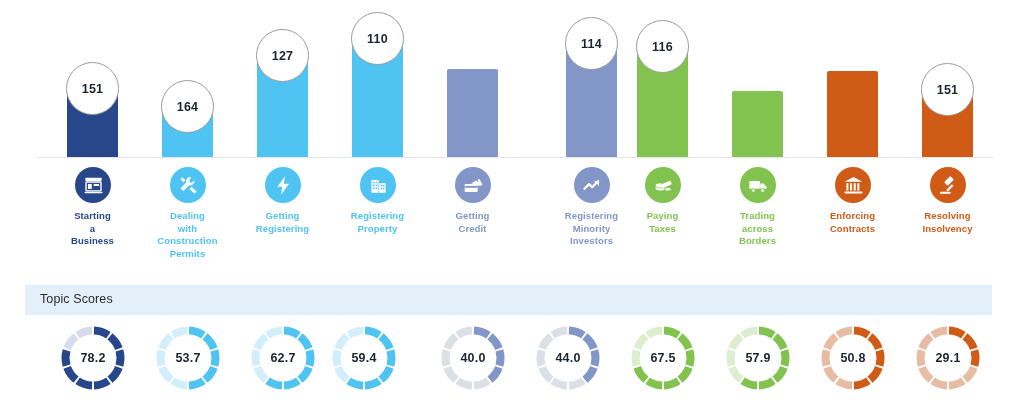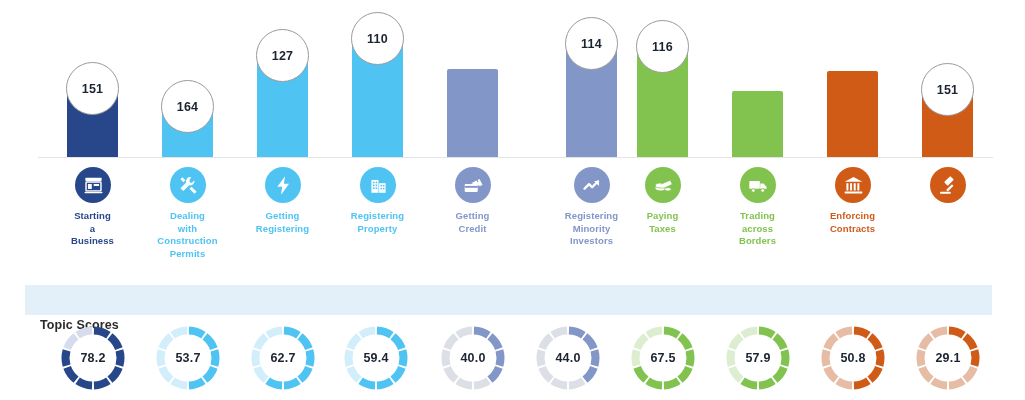--- a/index.html
+++ b/index.html
@@ -46,23 +46,22 @@
   }
 
   
   #scores-section{position:absolute;left:0;top:278px;width:1025px;height:122px;}
   #scores-header{
     position:absolute;left:25px;top:7px;width:967px;height:30px;
     background:#e3f0fa;
   }
   #scores-header-title{
     position:absolute;left:15px;top:7px;
-    font-size:12.5px;font-weight:bold;color:#2b2b2b;
+    font-size:12.5px;font-weight:normal;color:#2b2b2b;
     letter-spacing:.1px;
-    margin-top:26px;
   }
   .donut-col{position:absolute;top:45px;width:95px;height:75px;}
   .donut{position:absolute;left:13px;top:0;width:70px;height:70px;}
   .donut svg{display:block;}
   .donut-val{
     position:absolute;left:0;top:0;width:70px;height:70px;
     display:flex;align-items:center;justify-content:center;
     font-size:12.5px;font-weight:bold;color:#1b2430;
     letter-spacing:.2px;
   }
@@ -249,20 +248,24 @@
             <div class="bar" style="height: 68px; background: rgb(207, 91, 23);"></div>
             <div class="bubble" style="top: 63px;">151</div>
           </div>
           <div class="icon-circle" style="background: rgb(207, 91, 23);">
             <svg width="23" height="23" viewBox="0 0 24 24" fill="none">
               <rect x="9.8" y="2.6" width="5.4" height="9.2" rx="1" transform="rotate(45 12.5 7.2)" fill="#ffffff"></rect>
               <rect x="12.2" y="10.2" width="2.4" height="8.6" rx="0.8" transform="rotate(45 13.4 14.5)" fill="#ffffff"></rect>
               <rect x="3.2" y="18.4" width="11" height="2.3" rx="0.7" fill="#ffffff"></rect>
             </svg>
           </div>
+          <div class="topic-label" style="color: rgb(207, 91, 23);">
+            <div>Resolving</div>
+            <div>Insolvency</div>
+          </div>
         </div>
       </div>
   </div>
 
   <div id="scores-section">
     <div id="scores-header">
       <div id="scores-header-title">Topic Scores</div>
     </div>
     <div id="donut-cols">
         <div class="donut-col" style="left: 45px;">
@@ -309,21 +312,21 @@
               <path d="M 50.38 57.80 A 27.5 27.5 0 0 1 35.96 62.48" stroke="#4fc3f2" stroke-width="8" fill="none" stroke-linecap="butt"></path>
               <path d="M 34.04 62.48 A 27.5 27.5 0 0 1 19.62 57.80" stroke="#4fc3f2" stroke-width="8" fill="none" stroke-linecap="butt"></path>
               <path d="M 18.07 56.67 A 27.5 27.5 0 0 1 9.16 44.41" stroke="#d2eefb" stroke-width="8" fill="none" stroke-linecap="butt"></path>
               <path d="M 8.57 42.58 A 27.5 27.5 0 0 1 8.57 27.42" stroke="#d2eefb" stroke-width="8" fill="none" stroke-linecap="butt"></path>
               <path d="M 9.16 25.59 A 27.5 27.5 0 0 1 18.07 13.33" stroke="#d2eefb" stroke-width="8" fill="none" stroke-linecap="butt"></path>
               <path d="M 19.62 12.20 A 27.5 27.5 0 0 1 34.04 7.52" stroke="#d2eefb" stroke-width="8" fill="none" stroke-linecap="butt"></path>
             </svg>
             <div class="donut-val">62.7</div>
           </div>
         </div>
-        <div class="donut-col" style="left: 328px;">
+        <div class="donut-col" style="left: 316px;">
           <div class="donut">
             <svg width="70" height="70" viewBox="0 0 70 70">
               <path d="M 35.96 7.52 A 27.5 27.5 0 0 1 50.38 12.20" stroke="#4fc3f2" stroke-width="8" fill="none" stroke-linecap="butt"></path>
               <path d="M 51.93 13.33 A 27.5 27.5 0 0 1 60.84 25.59" stroke="#4fc3f2" stroke-width="8" fill="none" stroke-linecap="butt"></path>
               <path d="M 61.43 27.42 A 27.5 27.5 0 0 1 61.43 42.58" stroke="#4fc3f2" stroke-width="8" fill="none" stroke-linecap="butt"></path>
               <path d="M 60.84 44.41 A 27.5 27.5 0 0 1 51.93 56.67" stroke="#4fc3f2" stroke-width="8" fill="none" stroke-linecap="butt"></path>
               <path d="M 50.38 57.80 A 27.5 27.5 0 0 1 35.96 62.48" stroke="#4fc3f2" stroke-width="8" fill="none" stroke-linecap="butt"></path>
               <path d="M 34.04 62.48 A 27.5 27.5 0 0 1 19.62 57.80" stroke="#4fc3f2" stroke-width="8" fill="none" stroke-linecap="butt"></path>
               <path d="M 18.07 56.67 A 27.5 27.5 0 0 1 9.16 44.41" stroke="#d2eefb" stroke-width="8" fill="none" stroke-linecap="butt"></path>
               <path d="M 8.57 42.58 A 27.5 27.5 0 0 1 8.57 27.42" stroke="#d2eefb" stroke-width="8" fill="none" stroke-linecap="butt"></path>

